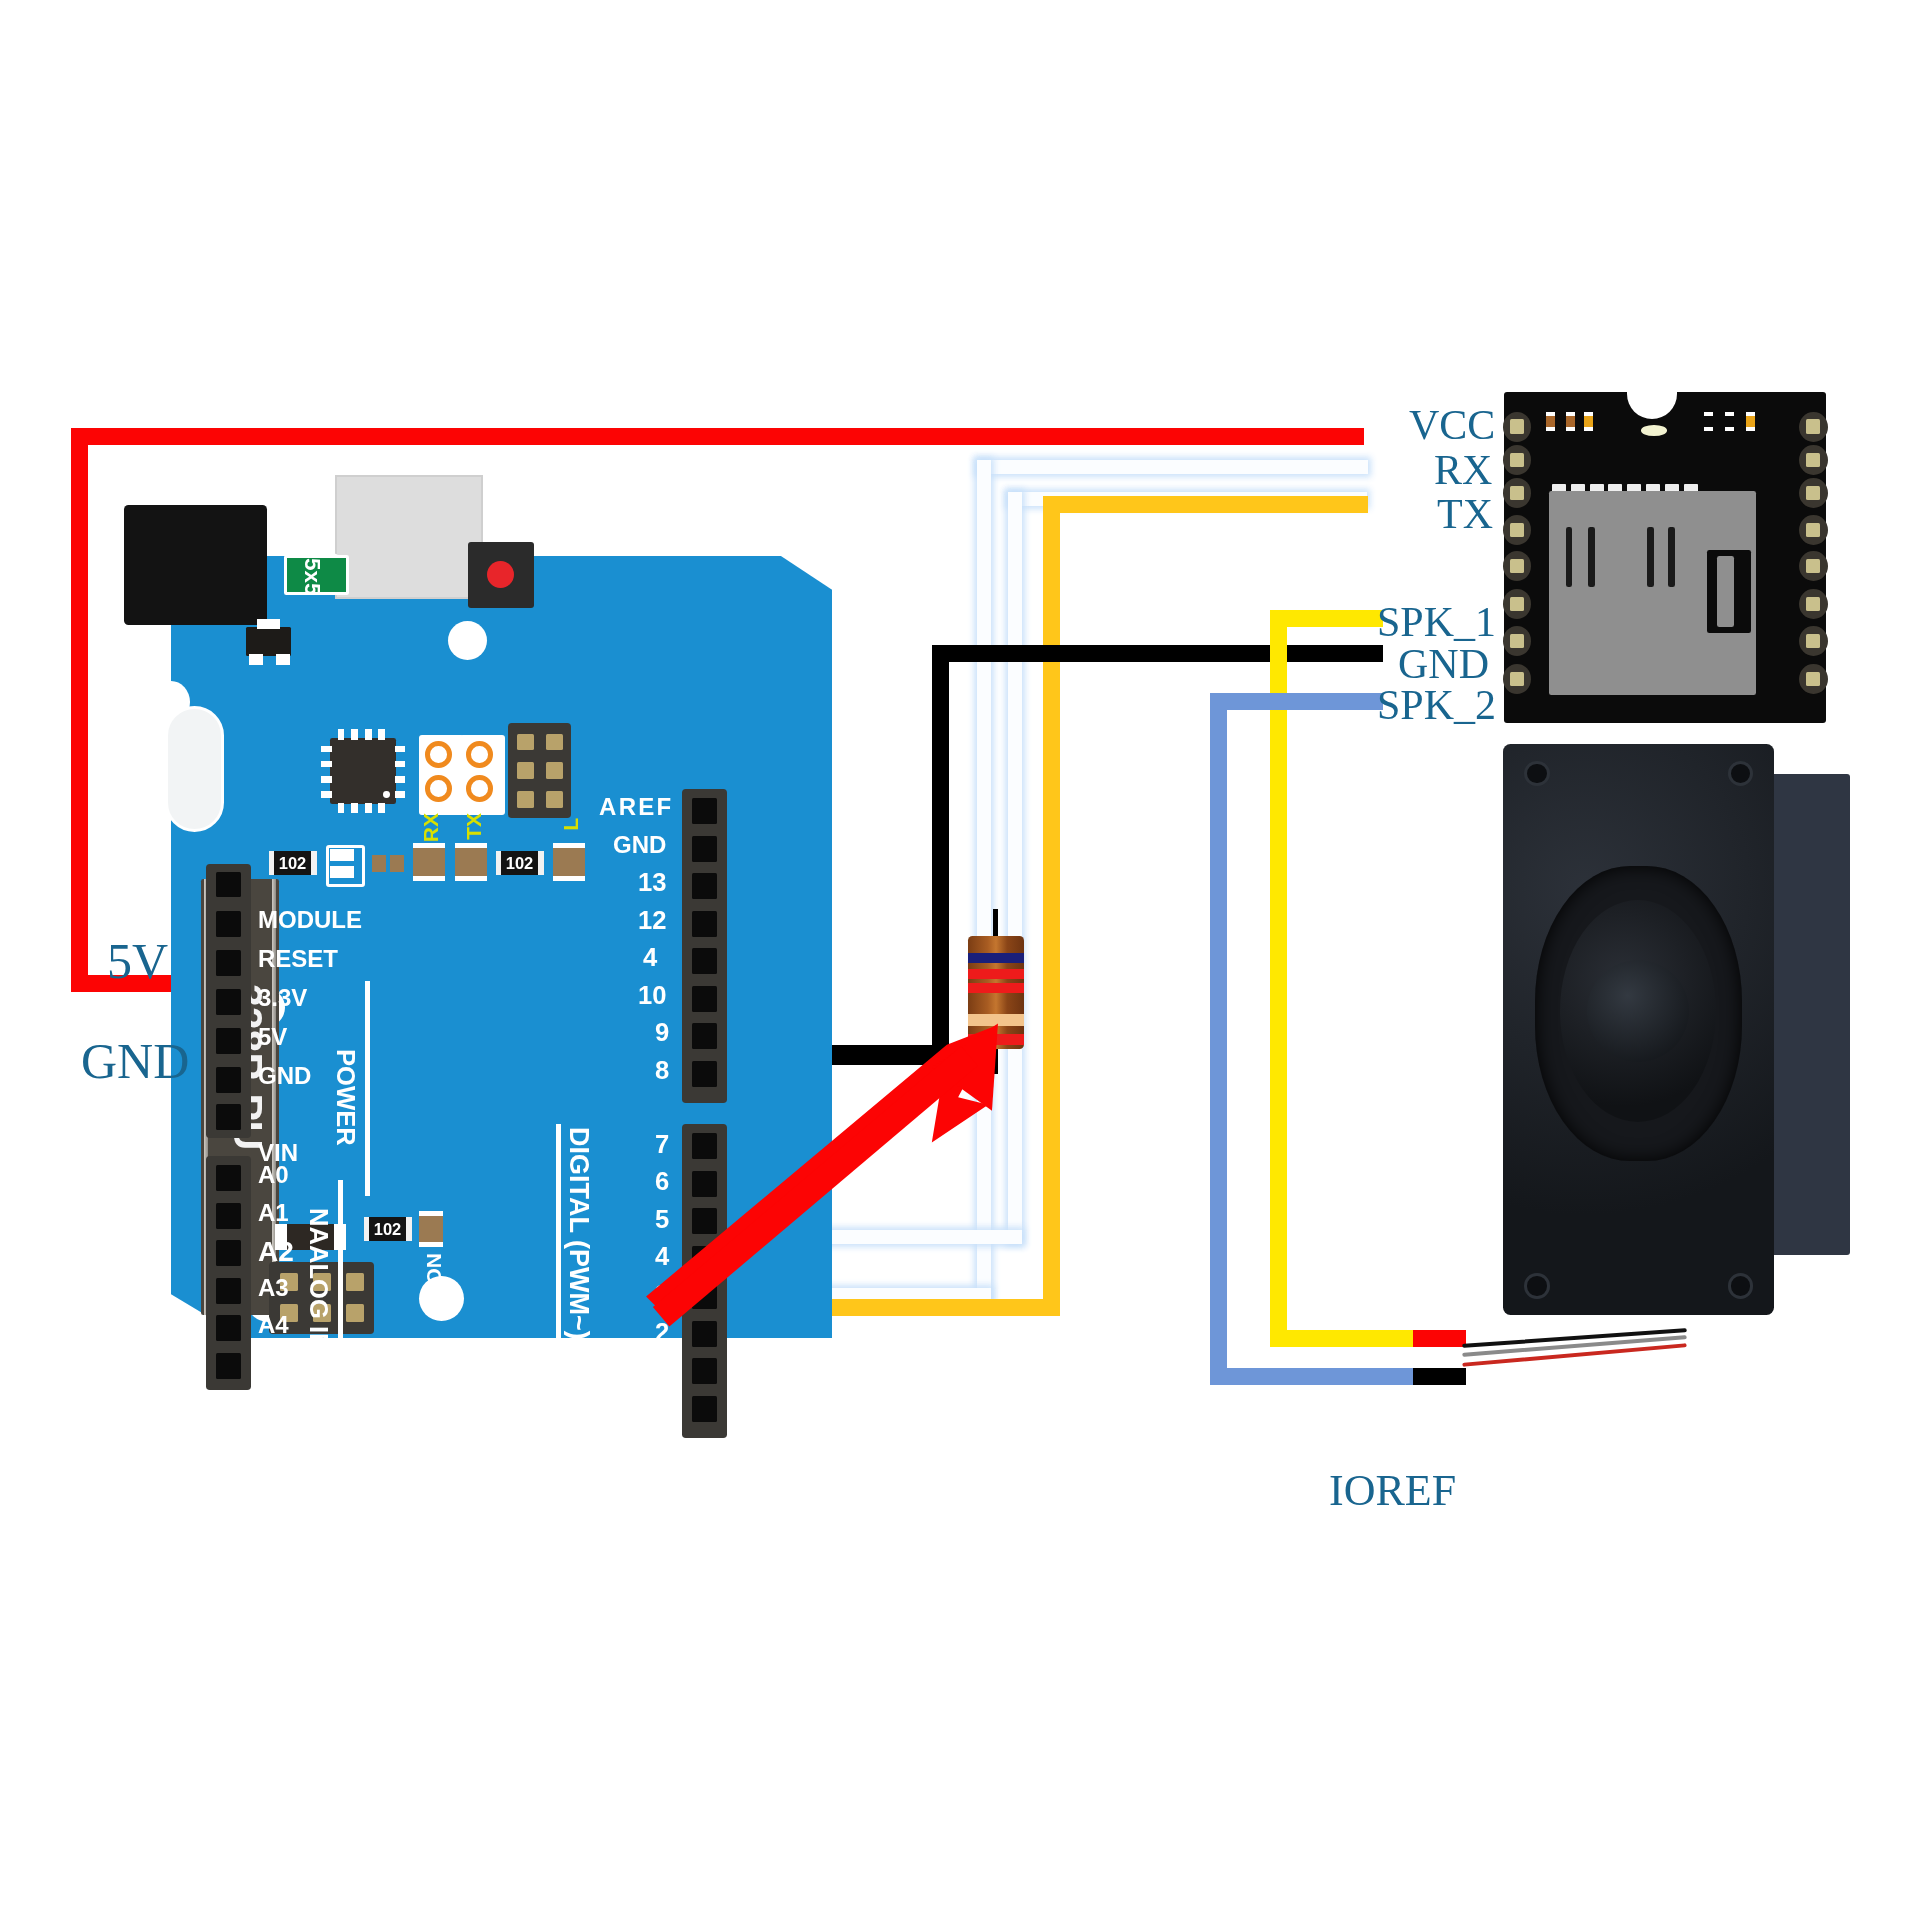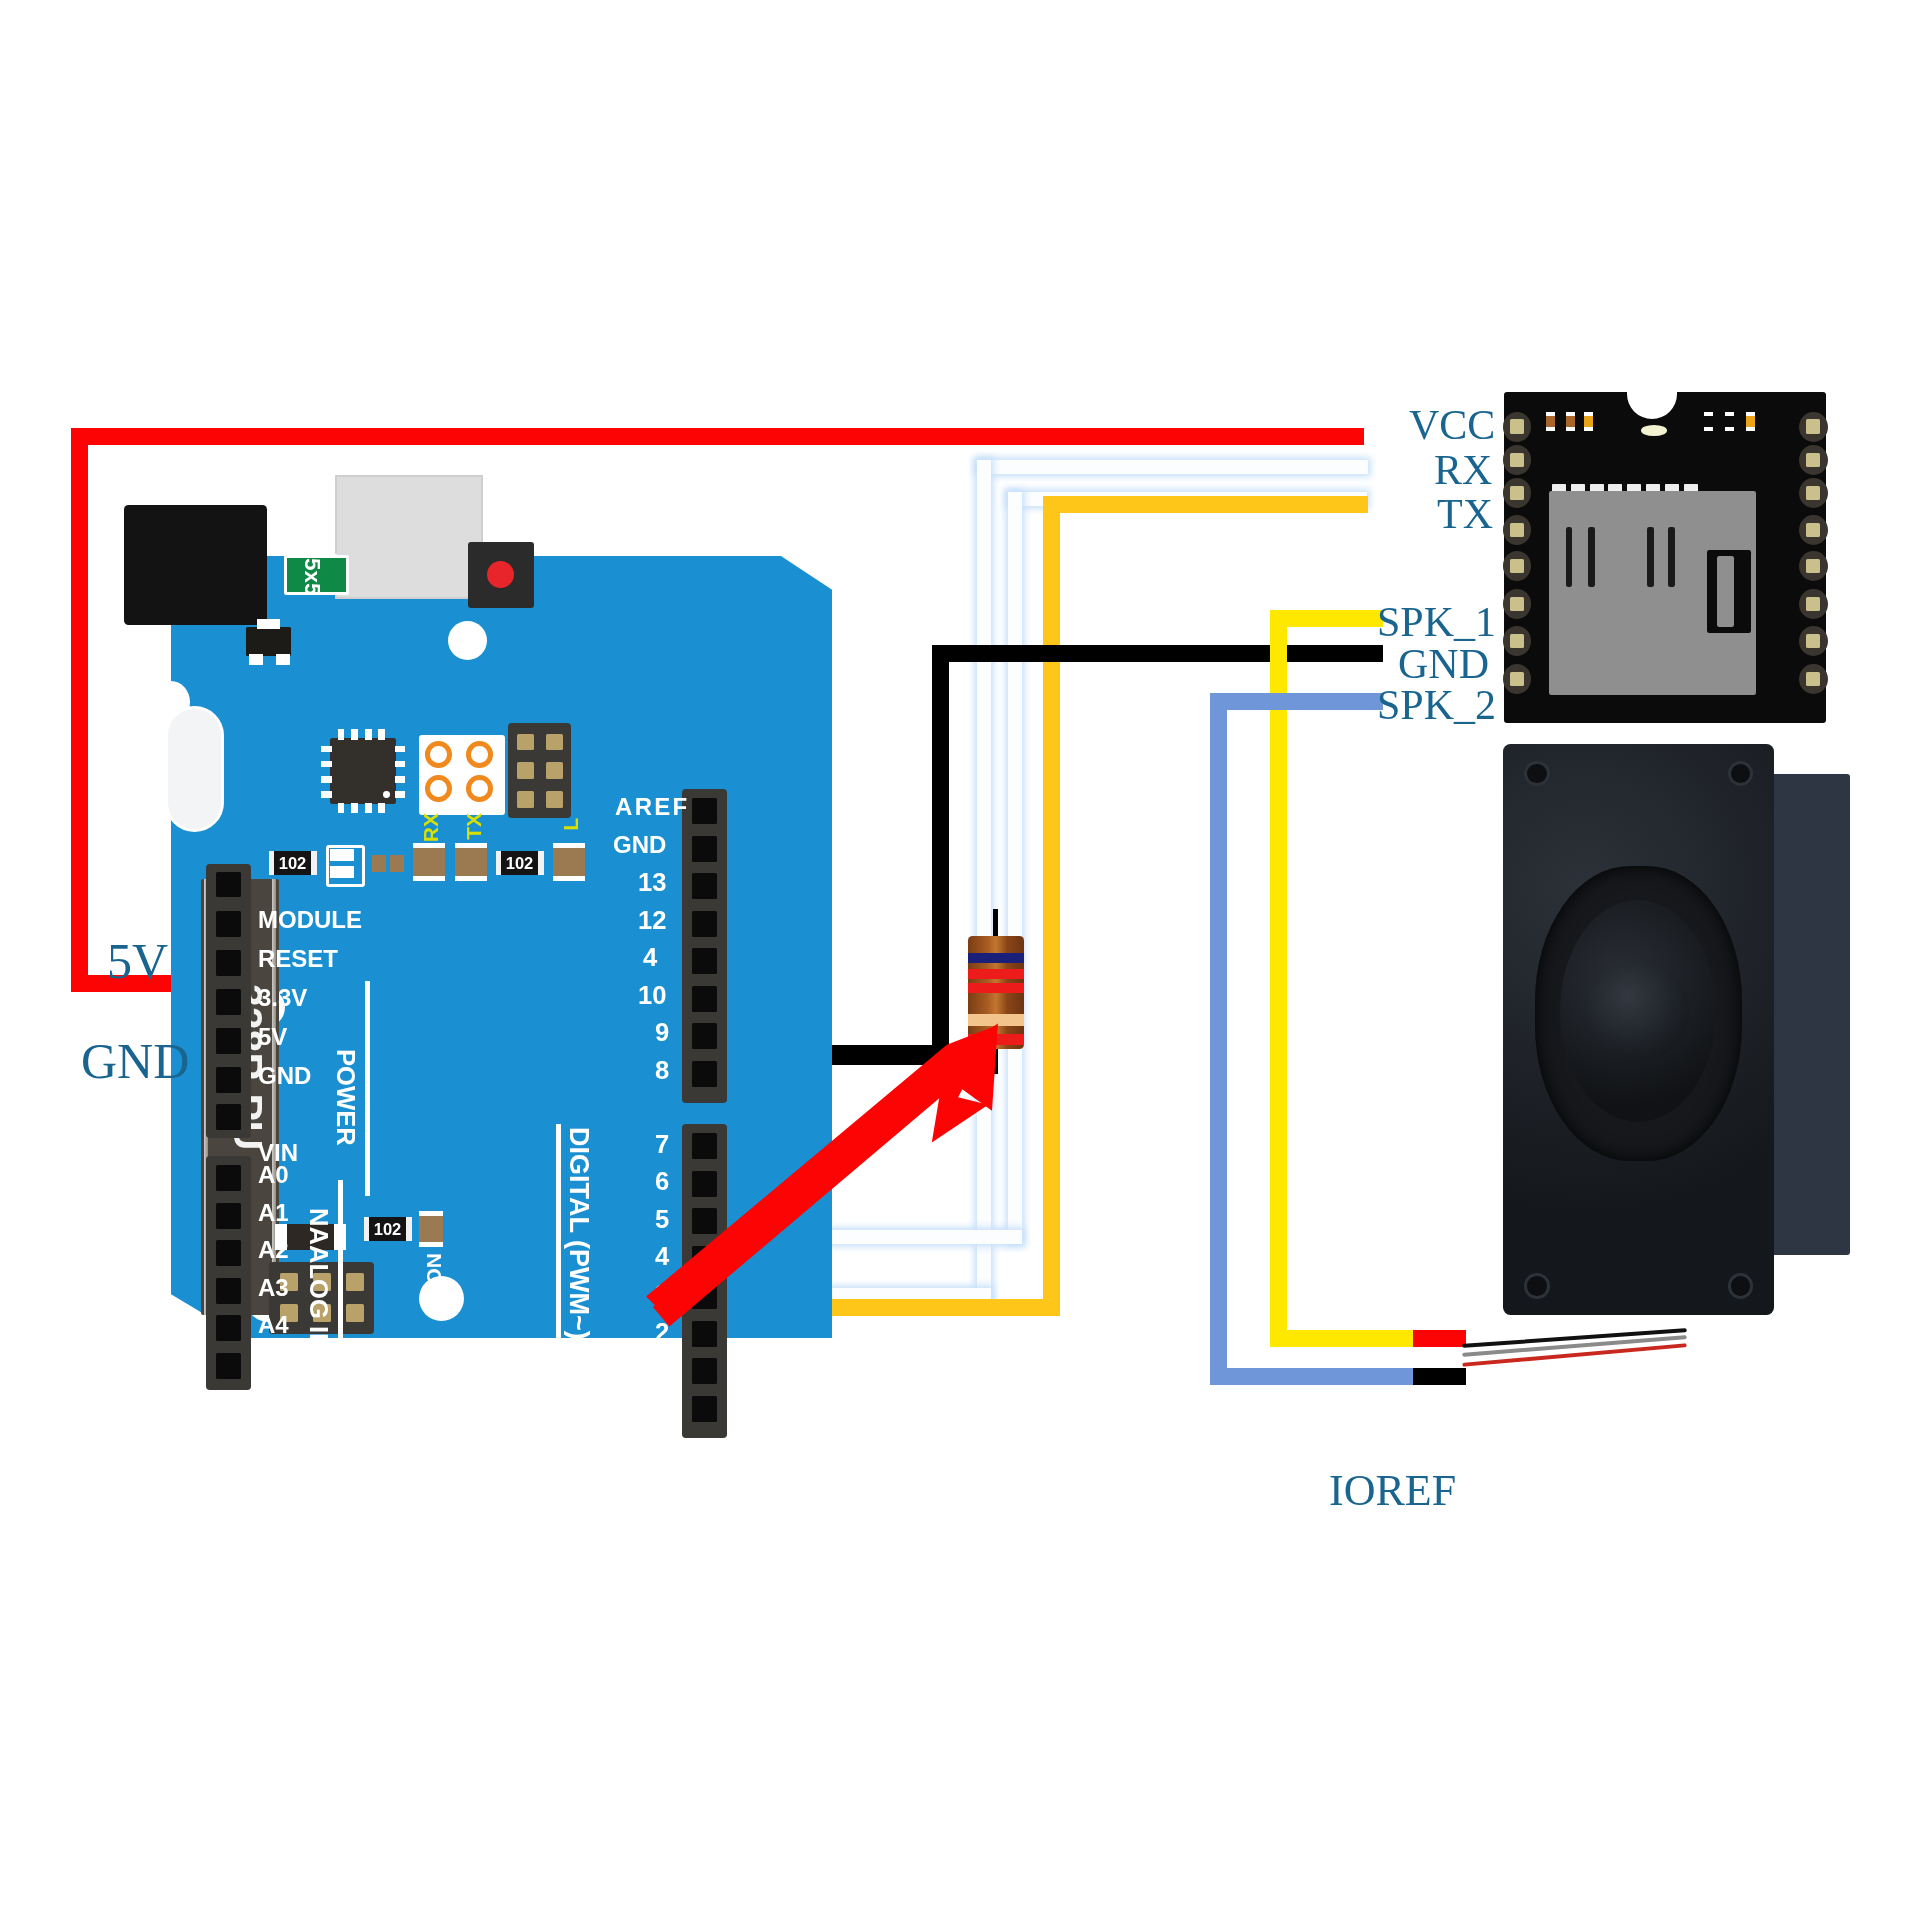--- a/index.html
+++ b/index.html
@@ -277,38 +277,38 @@
     <div class="hdr" style="left:35px;top:600px;width:45px;height:234px;">
       <div class="pin" style="left:9.8px;top:9px;width:25.6px;height:25.6px;"></div>
       <div class="pin" style="left:9.8px;top:47px;width:25.6px;height:25.6px;"></div>
       <div class="pin" style="left:9.8px;top:84px;width:25.6px;height:25.6px;"></div>
       <div class="pin" style="left:9.8px;top:122px;width:25.6px;height:25.6px;"></div>
       <div class="pin" style="left:9.8px;top:159px;width:25.6px;height:25.6px;"></div>
       <div class="pin" style="left:9.8px;top:197px;width:25.6px;height:25.6px;"></div>
     </div>
     <div class="silk" style="left:87px;top:607px;font-size:24px;">A0</div>
     <div class="silk" style="left:87px;top:645px;font-size:24px;">A1</div>
-    <div class="silk" style="left:87px;top:682px;font-size:24px;">A2</div>
+    <div class="silk" style="left:87px;top:682px;font-size:28px;">A2</div>
     <div class="silk" style="left:87px;top:720px;font-size:24px;">A3</div>
     <div class="silk" style="left:87px;top:757px;font-size:24px;">A4</div>
     <div class="silk" style="left:87px;top:795px;font-size:24px;">A5</div>
     <div class="silk vert" style="left:134px;top:652px;font-size:25.6px;">NAALOG IN</div>
     <div class="silkline" style="left:167px;top:624px;width:5.3px;height:195px;"></div>
 
     <div class="hdr" style="left:511px;top:233px;width:45px;height:314px;">
       <div class="pin" style="left:9.8px;top:9px;width:25.6px;height:25.6px;"></div>
       <div class="pin" style="left:9.8px;top:47px;width:25.6px;height:25.6px;"></div>
       <div class="pin" style="left:9.8px;top:84px;width:25.6px;height:25.6px;"></div>
       <div class="pin" style="left:9.8px;top:122px;width:25.6px;height:25.6px;"></div>
       <div class="pin" style="left:9.8px;top:159px;width:25.6px;height:25.6px;"></div>
       <div class="pin" style="left:9.8px;top:197px;width:25.6px;height:25.6px;"></div>
       <div class="pin" style="left:9.8px;top:234px;width:25.6px;height:25.6px;"></div>
       <div class="pin" style="left:9.8px;top:272px;width:25.6px;height:25.6px;"></div>
     </div>
-    <div class="silk" style="left:444px;top:239px;font-size:24px;letter-spacing:2.3px;">AREF</div>
+    <div class="silk" style="left:428px;top:239px;font-size:24px;letter-spacing:2.3px;">AREF</div>
     <div class="silk" style="left:442px;top:277px;font-size:24px;">GND</div>
     <div class="silk" style="left:467px;top:314px;font-size:25.6px;">13</div>
     <div class="silk" style="left:467px;top:352px;font-size:25.6px;">12</div>
     <div class="silk" style="left:472px;top:389px;font-size:25.6px;">4</div>
     <div class="silk" style="left:467px;top:427px;font-size:25.6px;">10</div>
     <div class="silk" style="left:484px;top:464px;font-size:25.6px;">9</div>
     <div class="silk" style="left:484px;top:502px;font-size:25.6px;">8</div>
 
     <div class="hdr" style="left:511px;top:568px;width:45px;height:314px;">
       <div class="pin" style="left:9.8px;top:9px;width:25.6px;height:25.6px;"></div>

